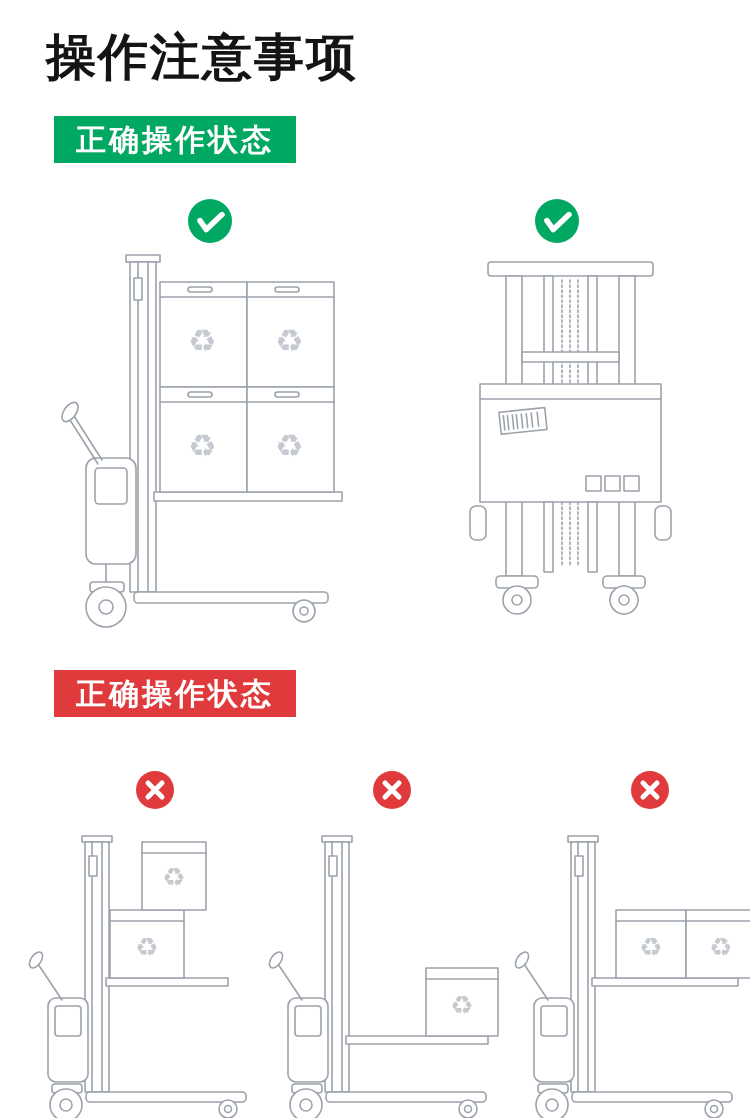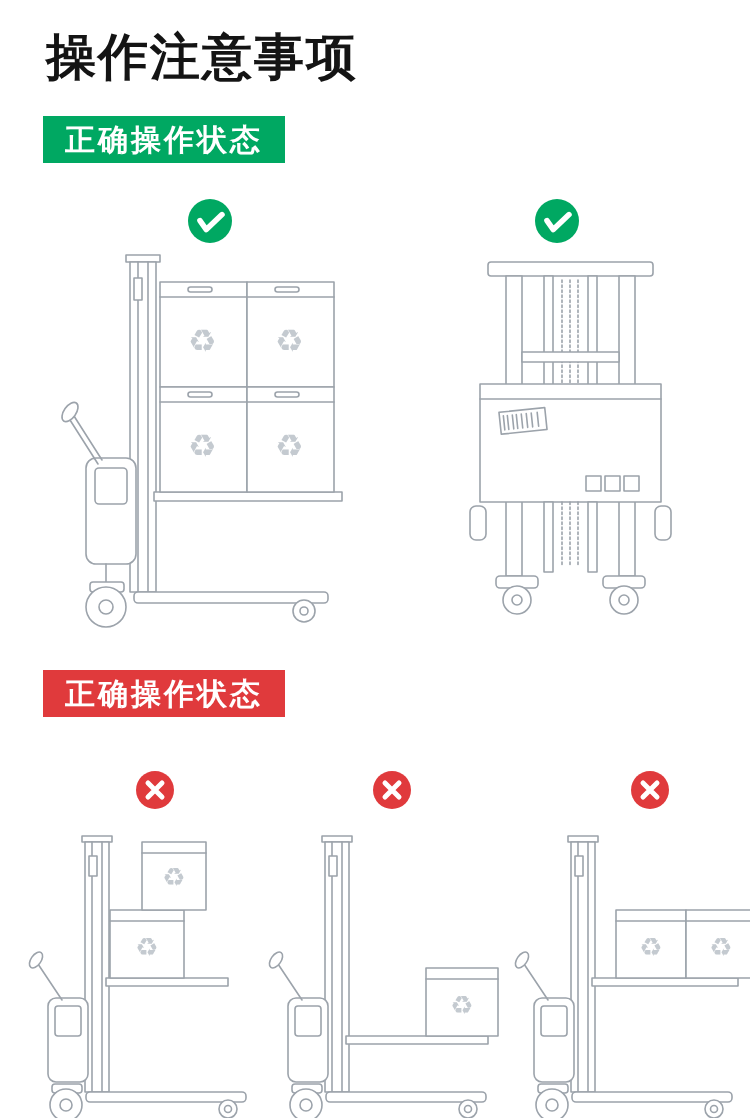--- a/index.html
+++ b/index.html
@@ -2,21 +2,21 @@
 <html style="--green: #00a862; --red: #e03a3c; --ink: #141414; --line: #9ca3ab;"><head>
 <meta charset="utf-8">
 <style>
   * { margin:0; padding:0; box-sizing:border-box; }
   html,body { background:#ffffff; }
   body { font-family:"Liberation Sans","DejaVu Sans",sans-serif; }
   .page { position:relative; width:750px; height:1118px; margin:0 auto; background:#fff; overflow:hidden; }
 
   .title { position:absolute; left:46px; top:24px; font-size:50px; font-weight:900; color:#141414; letter-spacing:2px; }
 
-  .badge { position:absolute; left:43px; height:47px; line-height:47px; padding:0 22px; font-size:30px; font-weight:700; color:#fff; letter-spacing:3px; }
+  .badge { position:absolute; left:54px; height:47px; line-height:47px; padding:0 22px; font-size:30px; font-weight:700; color:#fff; letter-spacing:3px; }
   .badge-green { top:116px; background:var(--green,#00a862); }
   .badge-red   { top:670px; background:var(--red,#e03a3c); }
 
   figure { position:absolute; }
   svg.art { width:100%; height:100%; display:block; }
 
   .mark { position:absolute; display:block; }
   .mark-check circle { fill:var(--green,#00a862); }
   .mark-x circle     { fill:var(--red,#e03a3c); }
 

